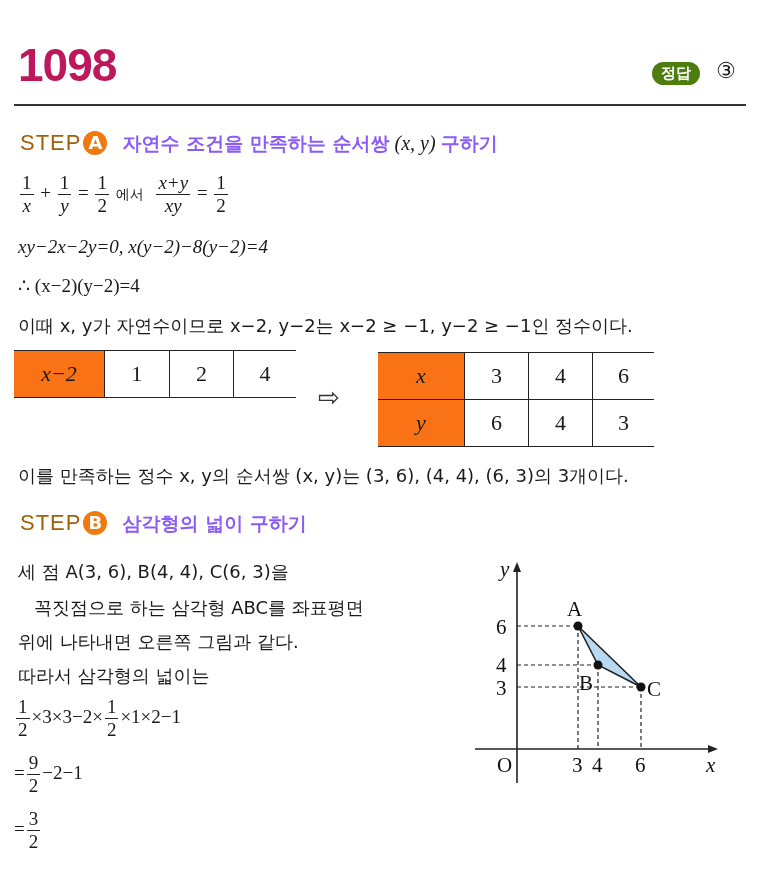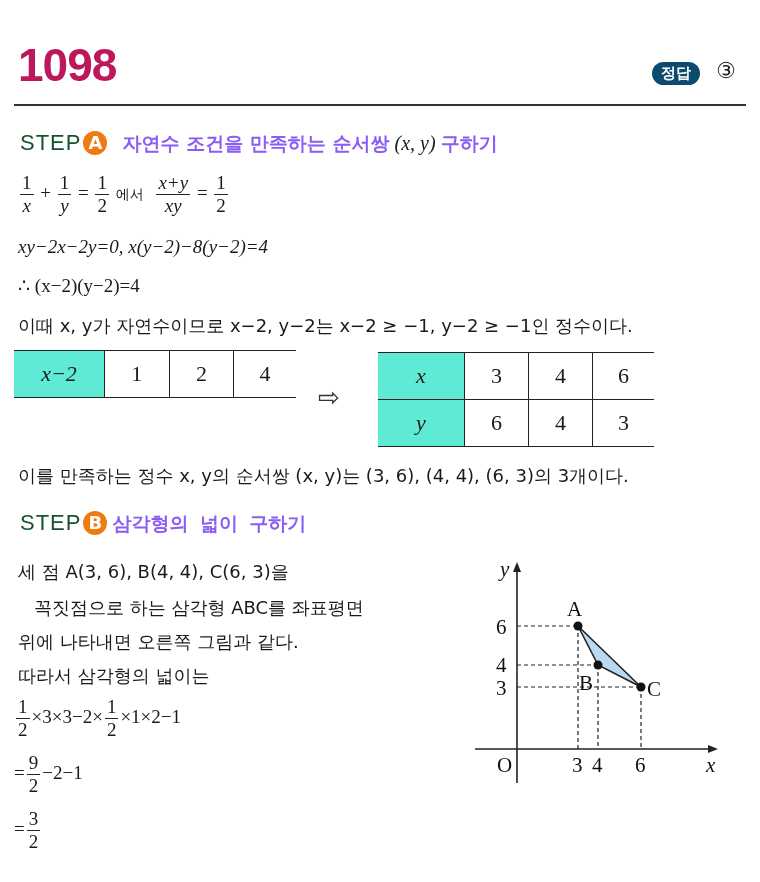--- a/index.html
+++ b/index.html
@@ -4,40 +4,40 @@
 <style>
   html, body { margin: 0; padding: 0; background: #ffffff; }
   body { width: 760px; height: 882px; position: relative; overflow: hidden;
          font-family: "DejaVu Sans", sans-serif; color: #1a1a1a; }
   .abs { position: absolute; }
   .math { font-family: "Liberation Serif", "DejaVu Serif", serif; }
   .it { font-style: italic; }
 
   #problem-number { left: 18px; top: 38px; font-family: Liberation Sans, sans-serif;
     font-weight: bold; font-size: 46px; color: #be185d; letter-spacing: -1px; }
-  #answer-badge { left: 652px; top: 62px; background: #0c4a6e; color: #fff;
+  #answer-badge { left: 652px; top: 62px; background: #4d7c0f; color: #fff;
     border-radius: 12px; font-size: 15px; font-weight: bold; padding: 2px 9px; }
   #answer-value { left: 716px; top: 58px; font-size: 22px; color: #222; }
   #header-rule { left: 14px; top: 104px; width: 732px; height: 2px; background: #333; }
 
-  .step { font-family: "Liberation Sans", sans-serif; font-size: 22px; color: #14532d; letter-spacing: 1px; }
+  .step { font-family: "Liberation Sans", sans-serif; font-size: 22px; color: #a16207; letter-spacing: 1px; }
   .step-circle { display: inline-block; width: 24px; height: 24px; border-radius: 50%;
     background: #f07a10; color: #fff; font-weight: bold; font-size: 18px; text-align: center;
     line-height: 24px; margin-left: 2px; vertical-align: 1px; letter-spacing: 0; }
   .step-title { font-weight: bold; font-size: 19px; color: #8b5cf6; }
 
   .line { font-size: 19px; white-space: nowrap; }
   .frac { display: inline-block; vertical-align: middle; text-align: center; margin: 0 2px; }
   .frac > span { display: block; line-height: 22px; }
   .frac > span.num { border-bottom: 1.5px solid #222; padding: 0 2px; }
 
   table.vt { border-collapse: collapse; position: absolute; font-family: "Liberation Serif", serif; font-size: 22px; }
   table.vt td { height: 44px; text-align: center; border-left: 1.5px solid #222; }
   table.vt tr { border-top: 1.5px solid #222; border-bottom: 1.5px solid #222; }
-  table.vt td.h { background: #5eead4; border-left: none; font-style: italic; }
+  table.vt td.h { background: #f97316; border-left: none; font-style: italic; }
 
   #arrow { left: 318px; top: 382px; font-size: 26px; color: #333; }
 </style>
 </head>
 <body>
 
 <div id="problem-number" class="abs">1098</div>
 <div id="answer-badge" class="abs">정답</div>
 <div id="answer-value" class="abs">③</div>
 <div id="header-rule" class="abs"></div>
@@ -92,21 +92,21 @@
     <td>4</td>
     <td>3</td>
   </tr>
 </tbody>
   </table>
 
 <div class="abs line" style="left:18px; top:464px; font-size:18px;">이를 만족하는 정수 x, y의 순서쌍 (x, y)는 (3, 6), (4, 4), (6, 3)의 3개이다.</div>
 
 <div class="abs" style="left:20px; top:510px;">
   <span class="step">STEP</span><span class="step-circle">B</span>
-  <span class="step-title" style="font-family:Liberation Mono, monospace;">삼각형의 넓이 구하기</span>
+  <span class="step-title" style="margin-left:10px;">삼각형의 넓이 구하기</span>
 </div>
 
 <div class="abs line" style="left:18px; top:560px; font-size:18px;text-align:right;">세 점 A(3, 6), B(4, 4), C(6, 3)을</div>
 <div class="abs line" style="left:34px; top:596px; font-size:18px;">꼭짓점으로 하는 삼각형 ABC를 좌표평면</div>
 <div class="abs line" style="left:18px; top:630px; font-size:18px;">위에 나타내면 오른쪽 그림과 같다.</div>
 <div class="abs line" style="left:18px; top:664px; font-size:18px;">따라서 삼각형의 넓이는</div>
 
 <div class="abs line math" style="left:14px; top:696px;">
   <span class="frac"><span class="num">1</span><span>2</span></span><span>×3×3−2×</span><span class="frac"><span class="num">1</span><span>2</span></span><span>×1×2−1</span>
 </div>

